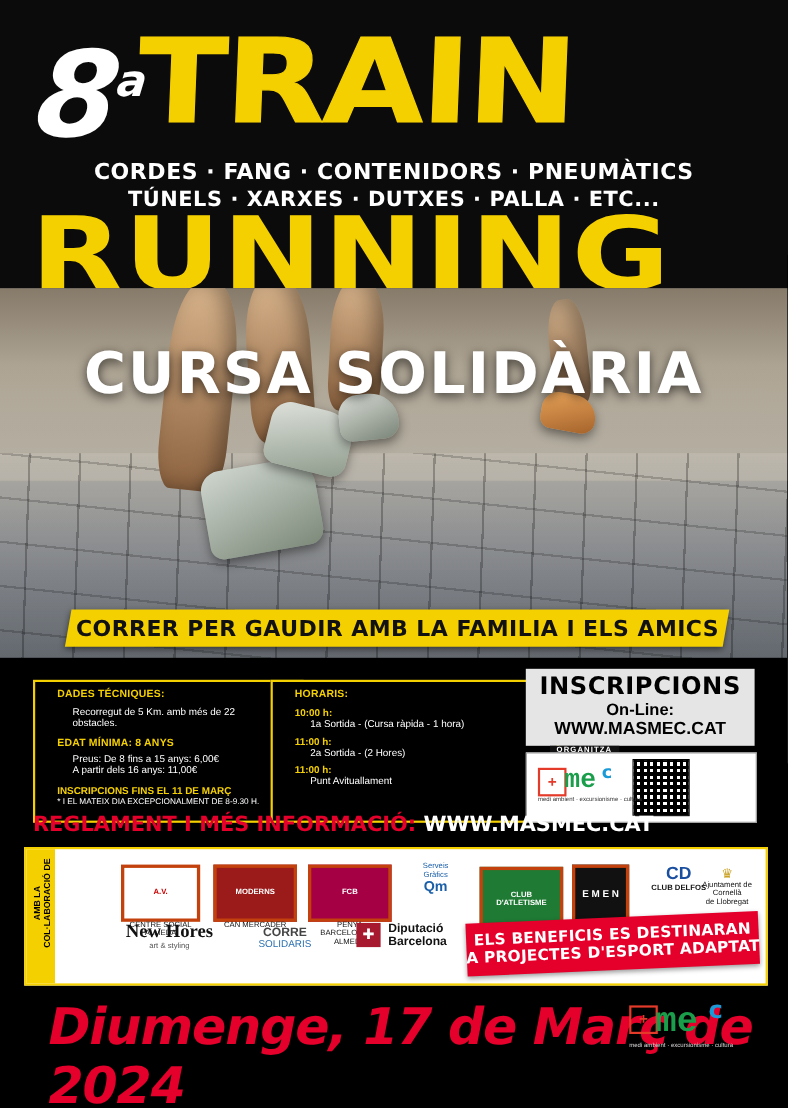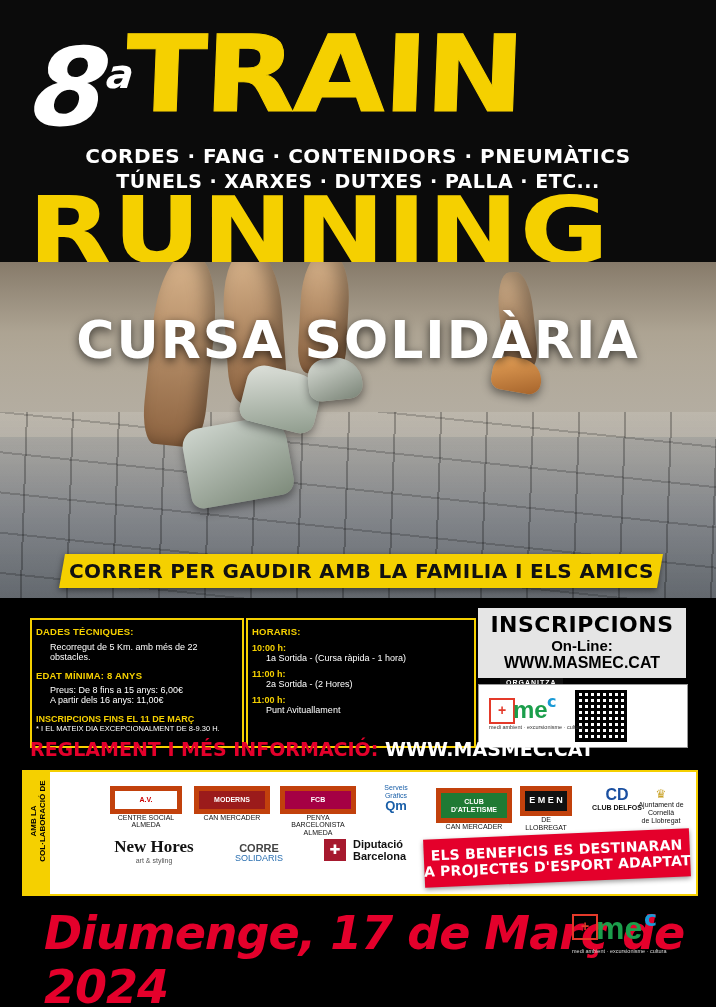--- a/index.html
+++ b/index.html
@@ -178,21 +178,21 @@
   .panel-right{ left: 478px; top: 10px; width: 208px; height: 70px; background: #e5e5e5; border: none; }
 
   .p-title {
     color: #f5d000;
     font-size: 9.5px;
     font-weight: bold;
     letter-spacing: .2px;
   }
   .p-text { color: #ffffff; font-size: 9px; }
   .p-text-y { color: #f5d000; font-size: 9px; font-weight: bold; }
-  .pad { padding: 6px 4px; }
+  .pad { padding: 6px 20px; }
   .row-ind { padding-left: 14px; }
 
   .insc-title {
     text-align: center;
     font-family: "DejaVu Sans", sans-serif;
     font-weight: bold;
     color: #000;
     font-size: 22px;
     letter-spacing: .5px;
     margin-top: 4px;
@@ -237,21 +237,21 @@
   .mec-cross {
     position: absolute; left: 0; top: 2px;
     width: 22px; height: 22px;
     border: 2px solid #e43a2a;
     color: #e43a2a;
     font-size: 14px; font-weight: bold;
     text-align: center; line-height: 20px;
   }
   .mec-me {
     position: absolute; left: 24px; top: 0;
-    font-family: Liberation Sans, sans-serif;
+    font-family: Liberation Mono, monospace;
     font-weight: bold; font-size: 24px; color: #1b9e4b;
   }
   .mec-c {
     position: absolute; left: 58px; top: -4px;
     font-family: "DejaVu Sans", sans-serif;
     font-weight: bold; font-size: 16px; color: #1a9ad6;
   }
   .mec-sub {
     position: absolute; left: 0; top: 28px;
     font-size: 5.5px; color: #333; white-space: nowrap;
@@ -302,22 +302,22 @@
     text-align: center;
   }
   .logo {
     position: absolute;
     font-size: 7px;
     text-align: center;
     color: #111;
     line-height: 1.1;
   }
   .logo .box {
-    border: 5px solid #c2410c;
-    padding: 5px 4px;
+    border: 3px solid #c2410c;
+    padding: 19px 4px;
     font-weight: bold;
   }
 
   .beneficis {
     position: absolute;
     left: 424px; top: 834px;
     width: 266px; height: 48px;
     background: #e4002b;
     transform: rotate(-2.5deg);
     display: flex;

